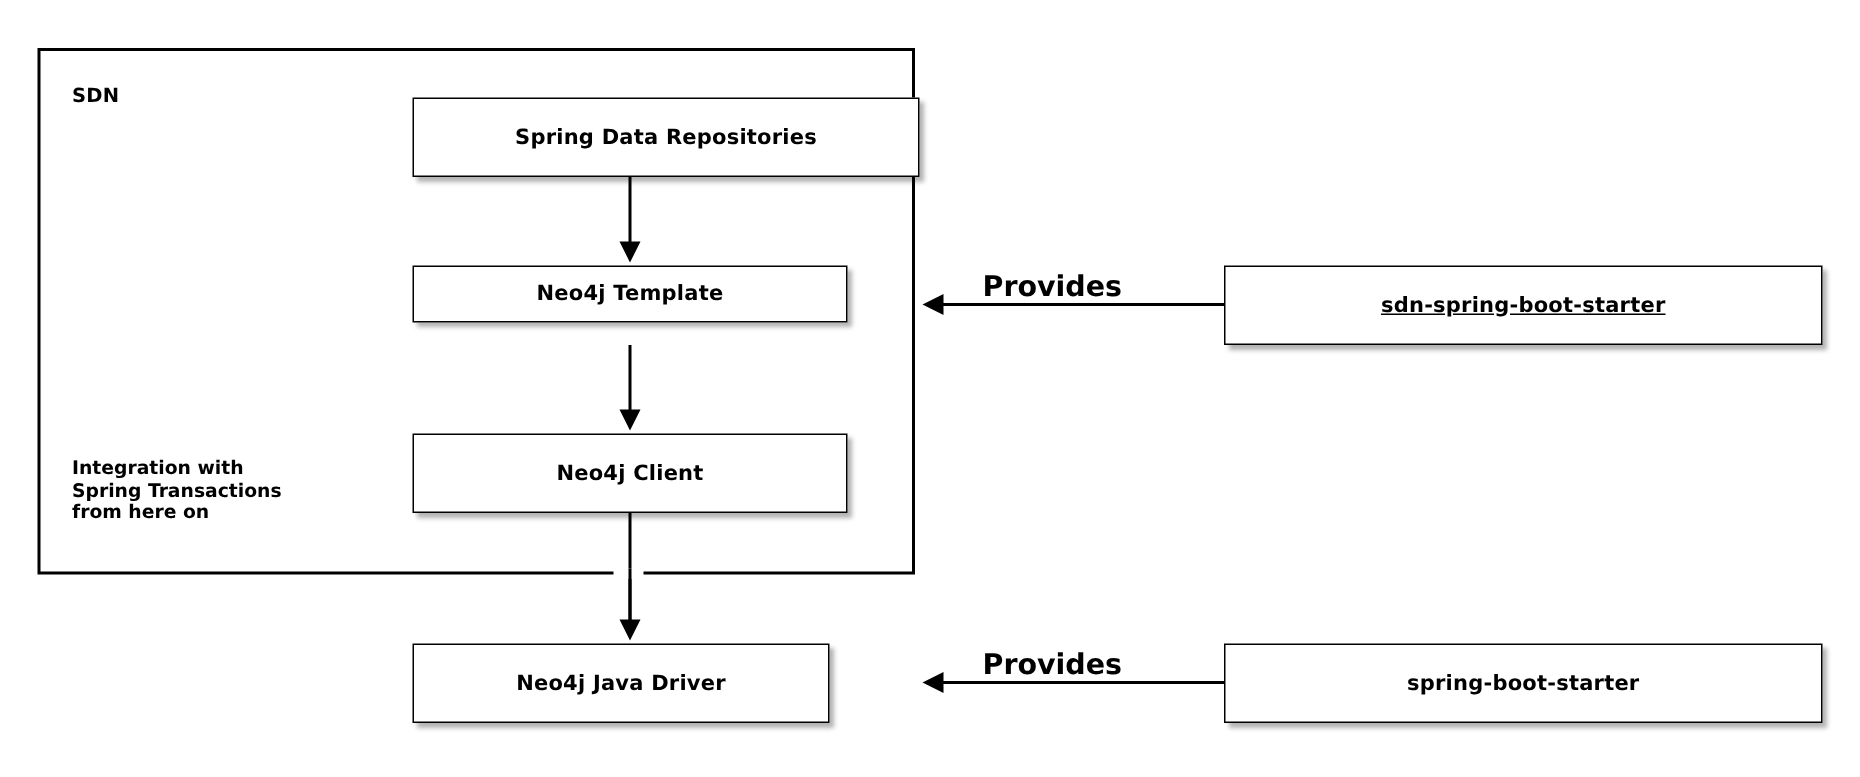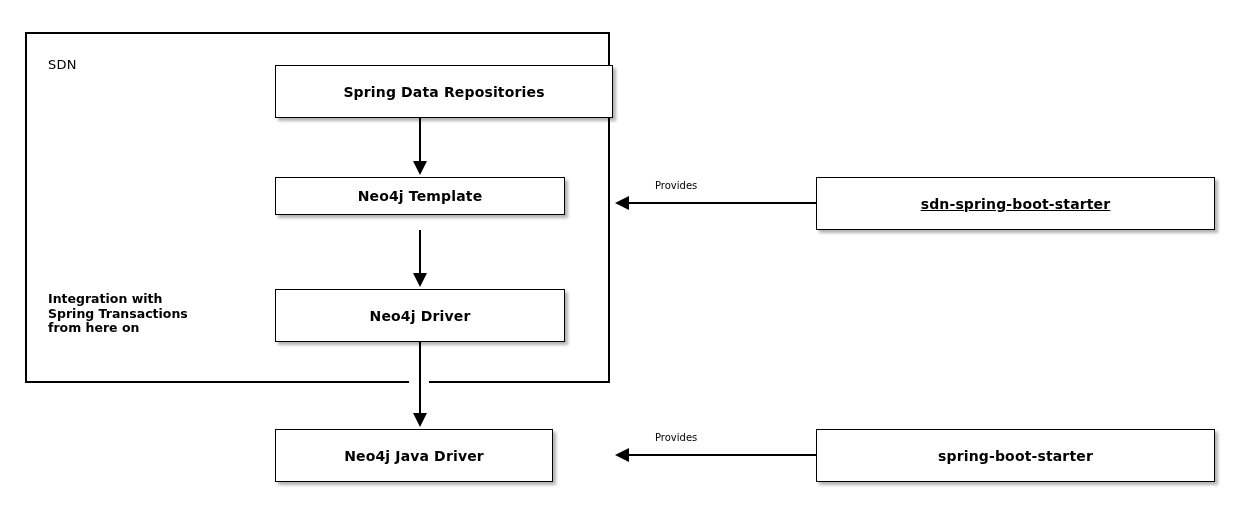--- a/index.html
+++ b/index.html
@@ -27,21 +27,21 @@
   
   .group-box {
     position: absolute;
     box-sizing: border-box;
     border: 2px solid #000000;
     background: transparent;
   }
   .group-label {
     position: absolute;
     font-size: 13px;
-    font-weight: normal;
+    font-weight: bold;
     letter-spacing: 0.2px;
     white-space: nowrap;
   }
 
   
   .node {
     position: absolute;
     box-sizing: border-box;
     border: 1.6px solid #000000;
     background: #ffffff;
@@ -63,22 +63,22 @@
     position: absolute;
     font-size: 12.5px;
     font-weight: bold;
     line-height: 14.5px;
     white-space: pre-line;
   }
 
   
   .edge-label {
     position: absolute;
-    font-size: 10px;
-    font-weight: normal;
+    font-size: 19px;
+    font-weight: bold;
     white-space: nowrap;
   }
 
   
   .vline {
     position: absolute;
     width: 0;
     border-left: 2px solid #000000;
   }
   .hline {
@@ -129,34 +129,34 @@
   <div class="arrow-down" style="left:413px; top:413px;"></div>
 
   <div class="hline" style="left:628px; top:202px; width:188px;"></div>
   <div class="arrow-left" style="left:615px; top:196px;"></div>
   <div class="edge-label" style="left:655px; top:180px;">Provides</div>
 
   <div class="hline" style="left:628px; top:454px; width:188px;"></div>
   <div class="arrow-left" style="left:615px; top:448px;"></div>
   <div class="edge-label" style="left:655px; top:432px;">Provides</div>
 
-  <div class="annotation" style="left:48px; top:292px;">Integration with
+  <div class="annotation" style="left:48px; top:305px;">Integration with
 Spring Transactions
 from here on</div>
 
   <div class="node" style="left:275px; top:65px; width:338px; height:53px;">
     <span class="node-label">Spring Data Repositories</span>
   </div>
 
   <div class="node" style="left:275px; top:177px; width:290px; height:38px;">
     <span class="node-label">Neo4j Template</span>
   </div>
 
   <div class="node" style="left:275px; top:289px; width:290px; height:53px;">
-    <span class="node-label">Neo4j Driver</span>
+    <span class="node-label">Neo4j Client</span>
   </div>
 
   <div class="node" style="left:275px; top:429px; width:278px; height:53px;">
     <span class="node-label">Neo4j Java Driver</span>
   </div>
 
   <div class="node" style="left:816px; top:177px; width:399px; height:53px;text-decoration:underline;">
     <span class="node-label">sdn-spring-boot-starter</span>
   </div>
 

